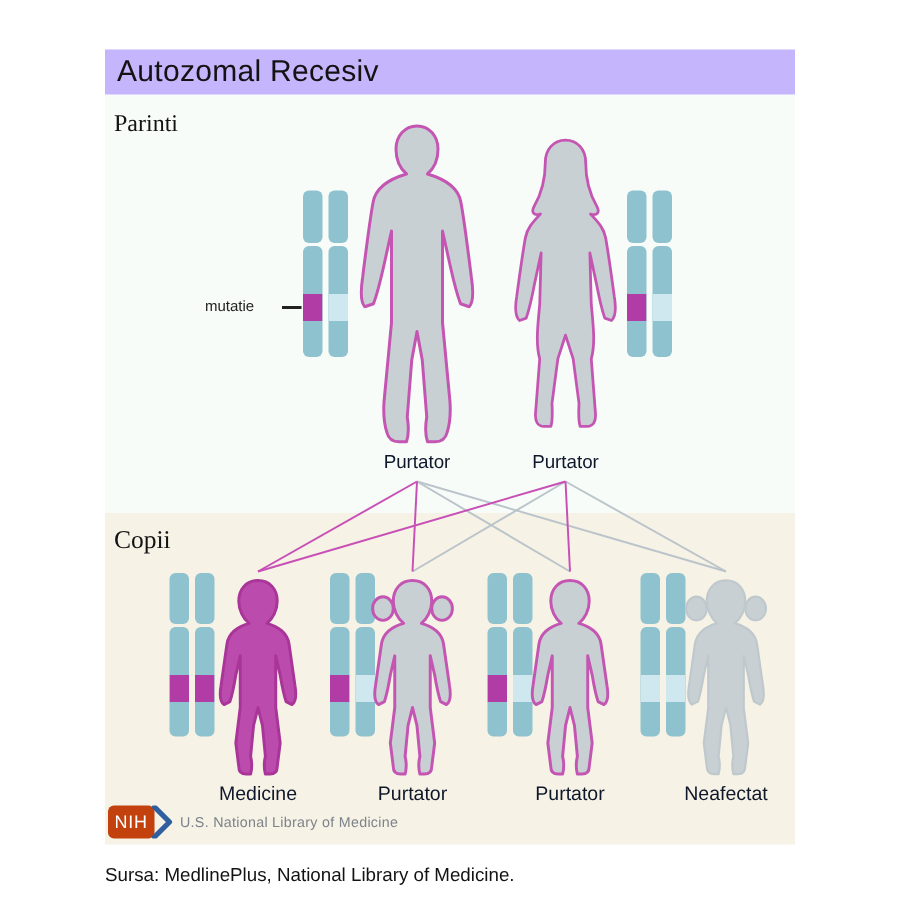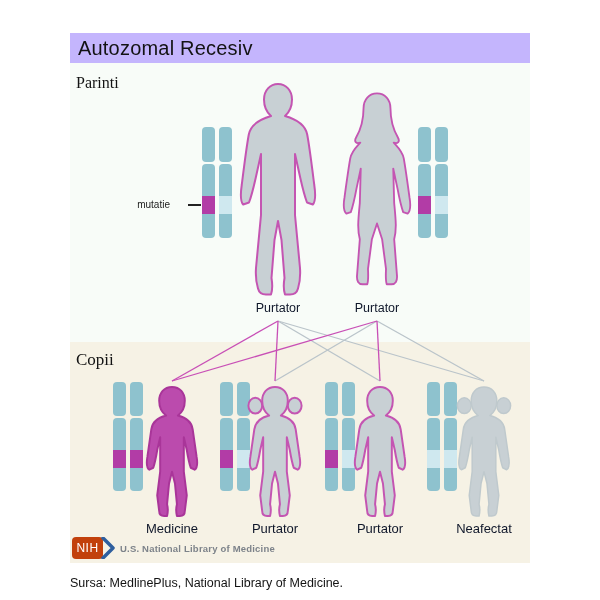--- a/index.html
+++ b/index.html
@@ -22,21 +22,21 @@
   .seg{background:#8ec2ce;border-radius:4px;position:relative;overflow:hidden;}
   .seg.top{height:35px;}
   .seg.bot{height:74px;}
   .pair.child .seg.top{height:34px;}
   .pair.child .seg.bot{height:73px;}
   .band{position:absolute;left:0;right:0;top:32px;height:18px;}
   .band.mut{background:#b23ca6;}
   .band.norm{background:#cfe8ef;}
 
   
-  .mutatie-label{position:absolute;left:112px;top:199px;width:58px;text-align:right;font-size:10px;color:#222;}
+  .mutatie-label{position:absolute;left:124px;top:199px;width:58px;text-align:center;font-size:10px;color:#222;}
   .mutatie-dash{position:absolute;left:188px;top:204px;width:13px;height:1.5px;background:#222;}
 
   
   .lines{position:absolute;left:0;top:0;width:600px;height:600px;pointer-events:none;}
   .lines .gray{stroke:#bac4ca;stroke-width:1.3;}
   .lines .mag{stroke:#c84fb6;stroke-width:1.3;}
 
   
   .fig{position:absolute;}
   .fig-carrier path,.fig-carrier ellipse{fill:#c8d0d4;stroke:#c455b2;stroke-width:2;stroke-linejoin:round;}
@@ -44,21 +44,21 @@
   .fig-unaffected path,.fig-unaffected ellipse{fill:#c8d0d4;stroke:#bfc9cd;stroke-width:1.5;stroke-linejoin:round;}
 
   .person-label{position:absolute;width:100px;text-align:center;color:#0f172a;}
   .parent-label{top:301px;font-size:12.5px;}
   .child-label{top:521px;font-size:13px;}
 
   
   .nih{position:absolute;left:72px;top:537px;display:flex;align-items:center;}
   .nih-box{width:31px;height:22px;background:#c2410c;border-radius:4px;color:#fff;font-weight:normal;font-size:12px;display:flex;align-items:center;justify-content:center;letter-spacing:.5px;}
   .nih-chevron{margin-left:-2px;}
-  .nih-org{margin-left:5px;color:#7d838a;font-weight:bold;font-size:9.5px;letter-spacing:.2px;}
+  .nih-org{margin-left:5px;color:#7d838a;font-weight:normal;font-size:9.5px;letter-spacing:.2px;}
 
   .source-text{position:absolute;left:70px;top:576px;font-size:12.5px;color:#131313;}
 </style>
 </head>
 <body>
 
 <div class="canvas">
 
   <div class="parents-bg"></div>
   <div class="children-bg"></div>

